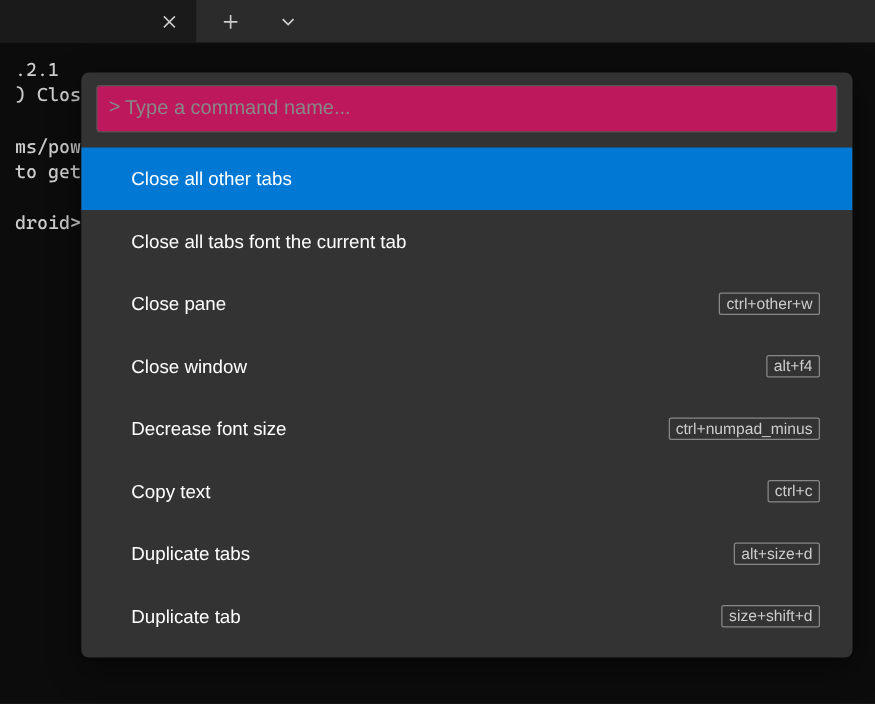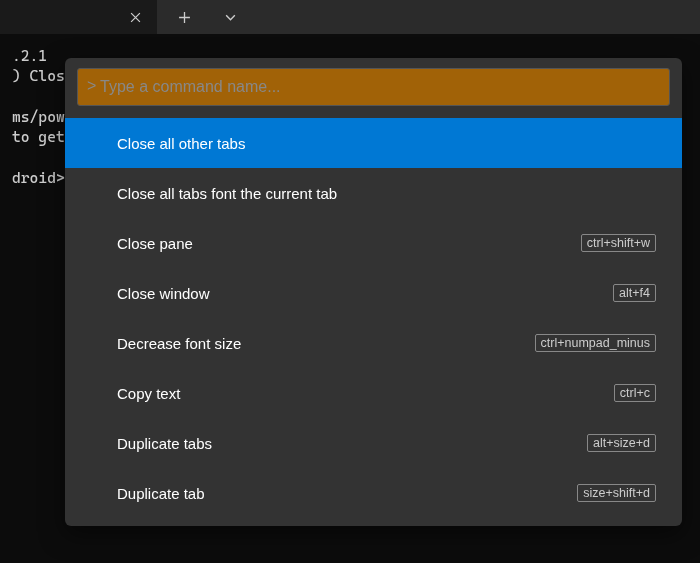--- a/index.html
+++ b/index.html
@@ -65,41 +65,41 @@
       box-shadow: 0 8px 24px rgba(0,0,0,0.5);
       overflow: hidden;
       padding-bottom: 8px;
     }
     .palette-search-wrap {
       padding: 10px 12px 12px 12px;
     }
     .palette-search {
       width: 100%;
       height: 38px;
-      background: #a16207;
+      background: #be185d;
       border: 1px solid #555555;
       border-radius: 3px;
       padding: 0 10px;
       color: #ffffff;
       font-size: 16px;
       outline: none;
       font-family: inherit;
     }
     .palette-search::placeholder { color: #888888; }
     .palette-prefix {
       position: absolute;
       left: 22px; top: 19px;
       color: #888888;
       font-size: 16px;
       pointer-events: none;
     }
     .palette-list { }
     .palette-item {
       height: 50px;
-      padding: 0 26px 0 52px;
+      padding: 0 26px 0 40px;
       display: flex;
       align-items: center;
       justify-content: space-between;
       font-size: 15px;
       color: #ffffff;
       cursor: default;
     }
     .palette-item.selected {
       background: #0078d4;
     }
@@ -154,21 +154,21 @@
   </div>
   <div class="palette-list">
     <div class="palette-item selected">
       <span>Close all other tabs</span>
     </div>
     <div class="palette-item">
       <span>Close all tabs font the current tab</span>
     </div>
     <div class="palette-item">
       <span>Close pane</span>
-      <span class="palette-shortcut">ctrl+shift+w</span>
+      <span class="palette-shortcut">ctrl+other+w</span>
     </div>
     <div class="palette-item">
       <span>Close window</span>
       <span class="palette-shortcut">alt+f4</span>
     </div>
     <div class="palette-item">
       <span>Decrease font size</span>
       <span class="palette-shortcut">ctrl+numpad_minus</span>
     </div>
     <div class="palette-item">

